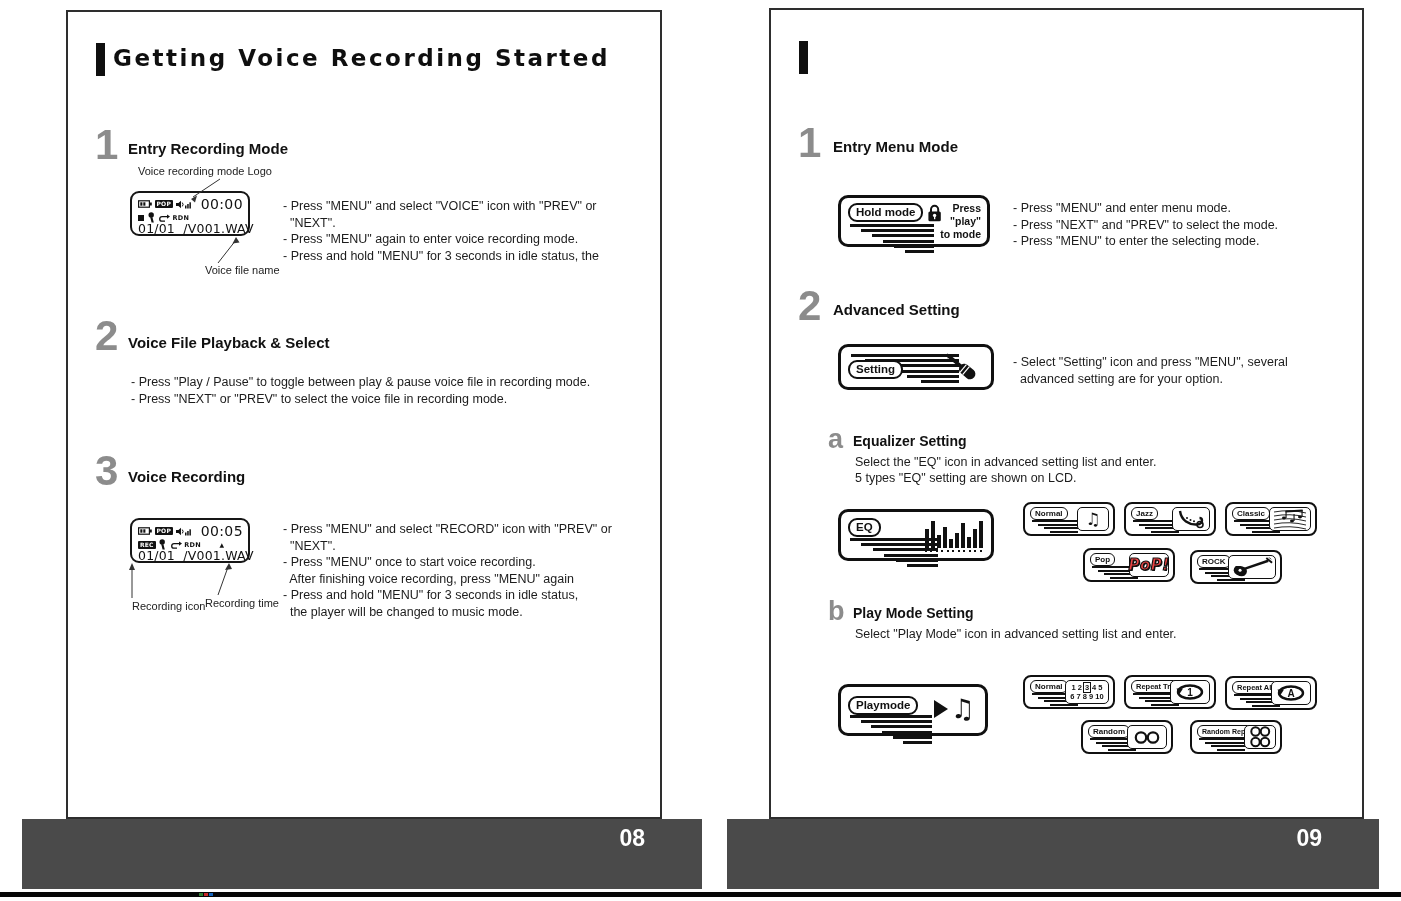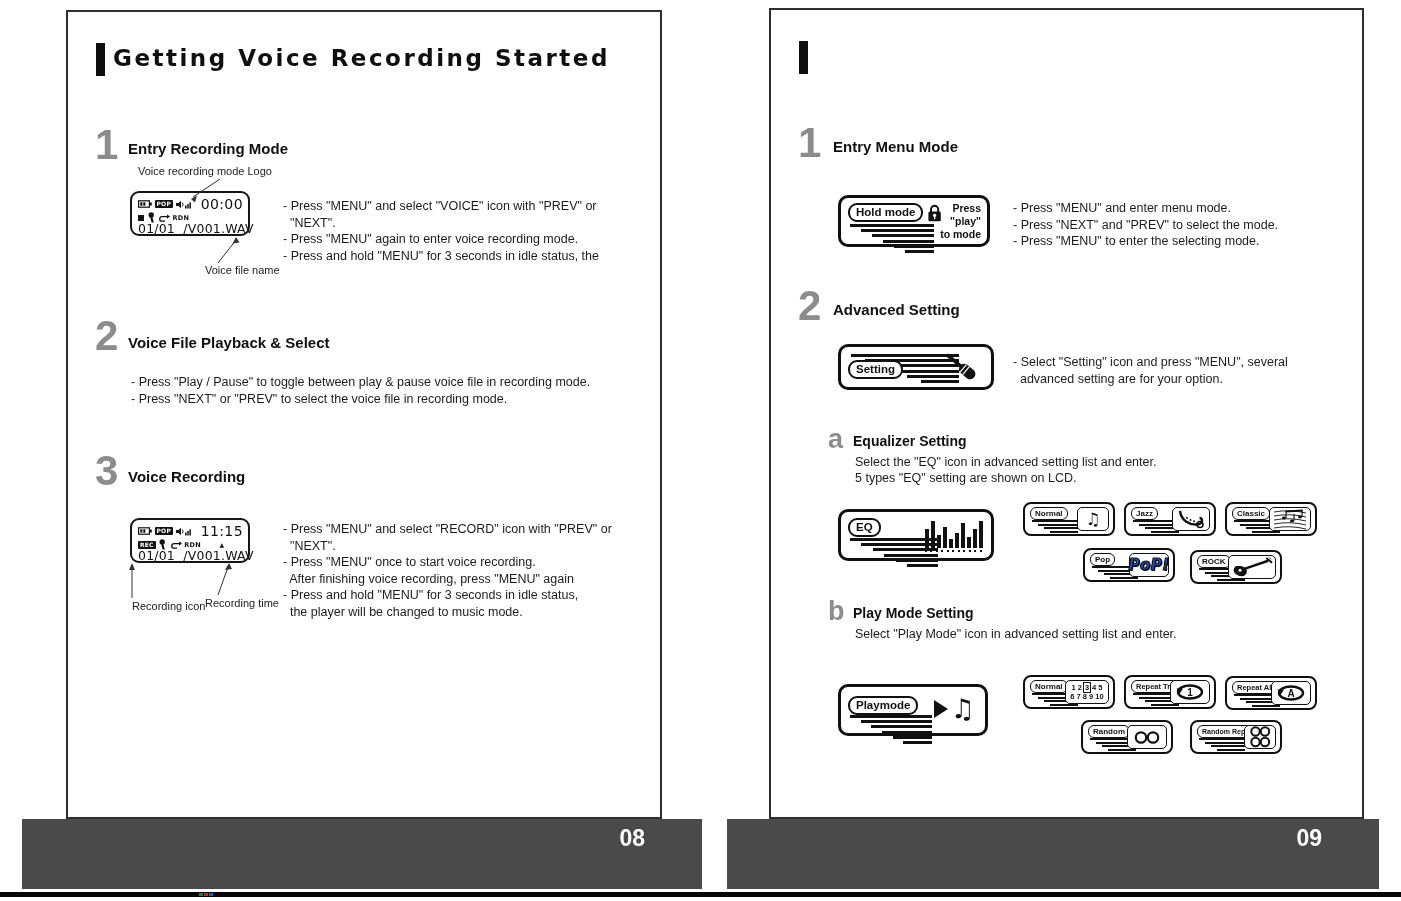--- a/index.html
+++ b/index.html
@@ -49,21 +49,21 @@
   .sdisplay .pill{left:5px;top:3px;font-size:8px;line-height:11px;border-width:1.5px;padding:0 4px;border-radius:6px;}
   .sdisplay .stripes{left:7px;top:16px;width:46px;}
   .sdisplay .stripes i{height:2px;margin-bottom:1.6px;}
   .iconbox{position:absolute;right:4px;top:3px;bottom:3px;border:1.5px solid #101010;border-radius:5px;
     background:#fff;display:flex;align-items:center;justify-content:center;z-index:3;padding:0 2px;box-sizing:border-box;}
   .bigiconbox{position:absolute;z-index:3;display:flex;align-items:flex-end;}
   .note-glyph{font-size:17px;color:#111;line-height:1;font-family:"DejaVu Sans",sans-serif;}
   .big-note{font-size:27px;font-weight:bold;color:#111;line-height:1;font-family:"DejaVu Sans",sans-serif;}
   .play-tri{width:0;height:0;border-left:14px solid #111;border-top:9px solid transparent;
     border-bottom:9px solid transparent;margin-right:3px;}
-  .pop-logo{font-size:15px;font-weight:900;font-style:italic;letter-spacing:.5px;color:#1d4ed8;
+  .pop-logo{font-size:15px;font-weight:900;font-style:italic;letter-spacing:.5px;color:#ef4444;
     -webkit-text-stroke:1.2px #111;text-shadow:1px 1px 0 #111;font-family:"DejaVu Sans",sans-serif;}
   .numgrid{font-size:7.5px;font-weight:bold;line-height:9.5px;color:#111;text-align:center;white-space:nowrap;}
   .numgrid .boxed{border:1px solid #111;padding:0 1px;margin:0 1px;}
   .eqbars{display:flex;align-items:flex-end;gap:2px;height:30px;}
   .eqbars b{display:block;width:4px;background:#111;}
   .dotline{height:2px;margin-top:2px;background:repeating-linear-gradient(90deg,#111 0 2px,transparent 2px 5.5px);}
   .hold-right{position:absolute;right:6px;top:4px;text-align:right;font-size:10.5px;font-weight:bold;
     line-height:13px;color:#111;}
   .hold-right div{white-space:pre;}
 
@@ -144,21 +144,21 @@
           <rect x="5.3" y="2.3" width="2.1" height="3.4" fill="#111"></rect>
         </svg>
       <span class="badge">POP</span>
       <svg width="16" height="9" viewBox="0 0 16 9">
           <polygon points="0,3 2.5,3 5,0.8 5,8.2 2.5,6 0,6" fill="#111"></polygon>
           <path d="M6.3 2.6 q1.6 1.9 0 3.8" stroke="#111" fill="none" stroke-width="1"></path>
           <rect x="9" y="5.5" width="1.5" height="3" fill="#111"></rect>
           <rect x="11.2" y="4" width="1.5" height="4.5" fill="#111"></rect>
           <rect x="13.4" y="2.3" width="1.5" height="6.2" fill="#111"></rect>
         </svg>
-      <span class="lcd-time">11:15</span>
+      <span class="lcd-time">00:05</span>
     </div>
     <div class="lcd-row">
       <span class="badge">REC</span>
       <svg width="9" height="11" viewBox="0 0 9 11">
           <circle cx="4.2" cy="3" r="2.7" fill="#111"></circle>
           <path d="M3.2 5.2 L5.4 5.2 L6.8 10.6 L4.6 10.6 Z" fill="#111"></path>
         </svg>
       <svg width="12" height="8" viewBox="0 0 12 8">
           <path d="M9.5 2.6 H4 a2.3 2.3 0 0 0 0 4.6 H7" fill="none" stroke="#111" stroke-width="1.3"></path>
           <polygon points="9,0.4 12,2.6 9,4.8" fill="#111"></polygon>

